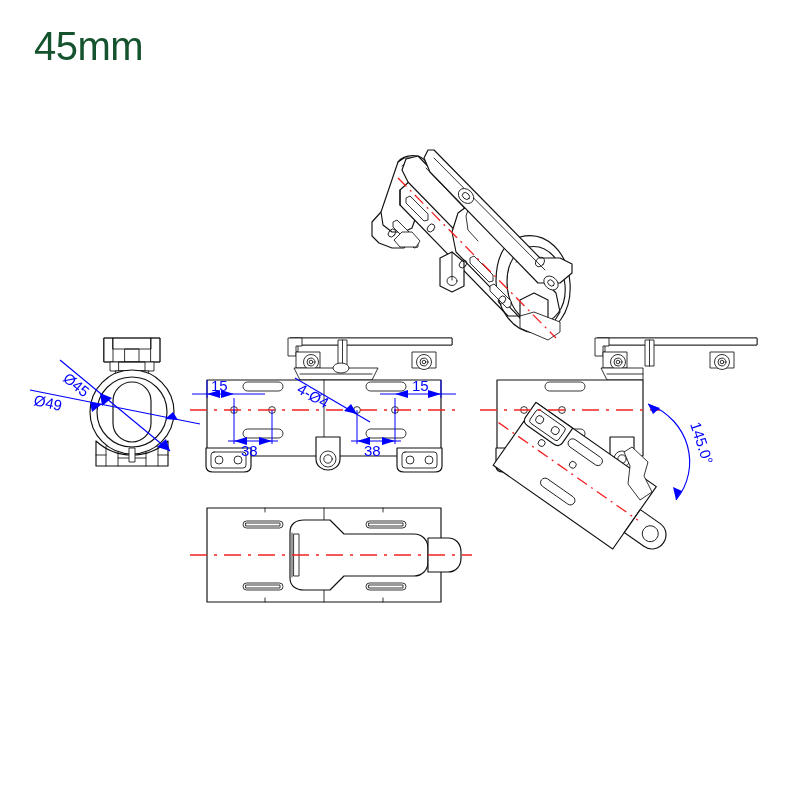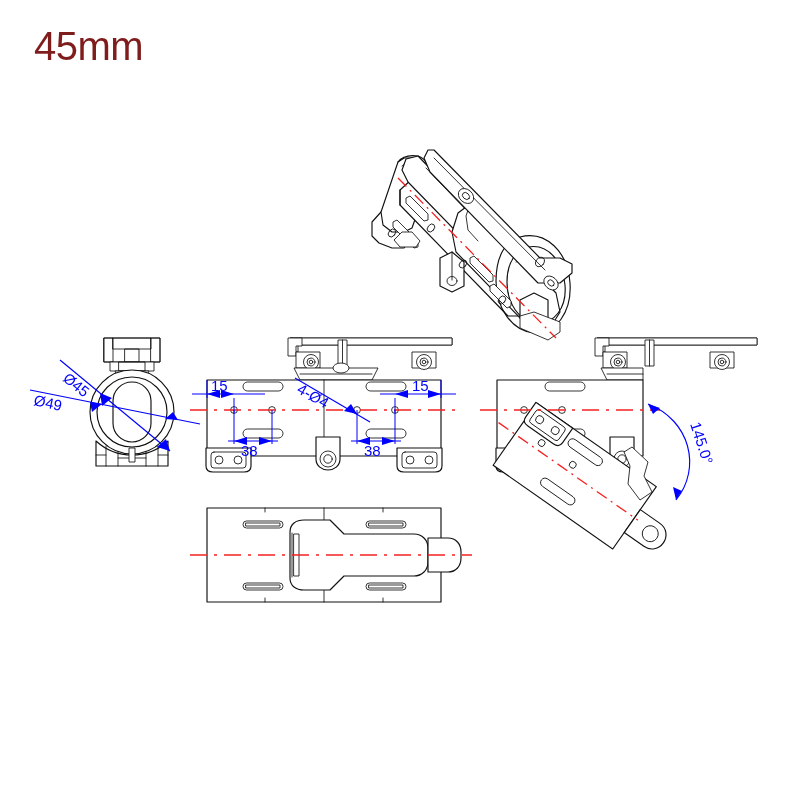--- a/index.html
+++ b/index.html
@@ -1,19 +1,19 @@
 <!DOCTYPE html>
 <html><head>
 <meta charset="utf-8">
 <style>
   html,body{margin:0;padding:0;background:#ffffff;}
   body{width:800px;height:800px;overflow:hidden;
        font-family:"Liberation Sans", sans-serif;}
   #sheet{position:relative;width:800px;height:800px;background:#ffffff;}
-  #title{position:absolute;left:34px;top:26px;font-size:40px;color:#7f1d1d;
+  #title{position:absolute;left:34px;top:26px;font-size:40px;color:#14532d;
          letter-spacing:-0.5px;line-height:1;}
   svg{position:absolute;left:0;top:0;}
   .ln{fill:none;stroke:#111111;stroke-width:1.15;
       stroke-linejoin:round;stroke-linecap:round;}
   .ln-t{fill:none;stroke:#111111;stroke-width:0.85;
       stroke-linejoin:round;stroke-linecap:round;}
   .fillw{fill:#ffffff;stroke:#111111;stroke-width:1.15;stroke-linejoin:round;}
   .fillw-t{fill:#ffffff;stroke:#111111;stroke-width:0.85;stroke-linejoin:round;}
   .cl{fill:none;stroke:#f42020;stroke-width:1.5;
       stroke-dasharray:17 7 3 7;stroke-linecap:butt;}

